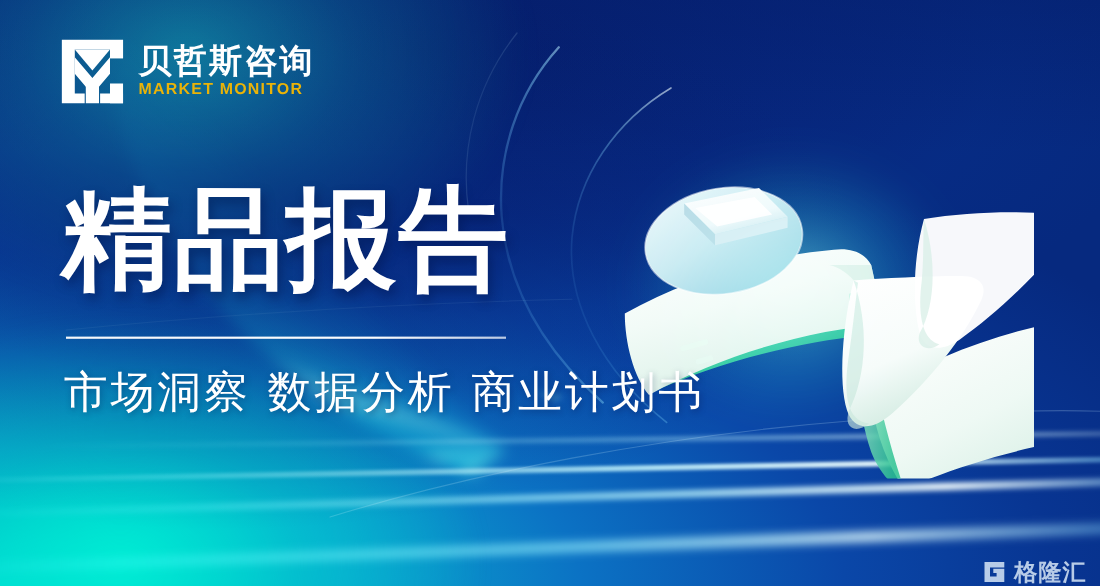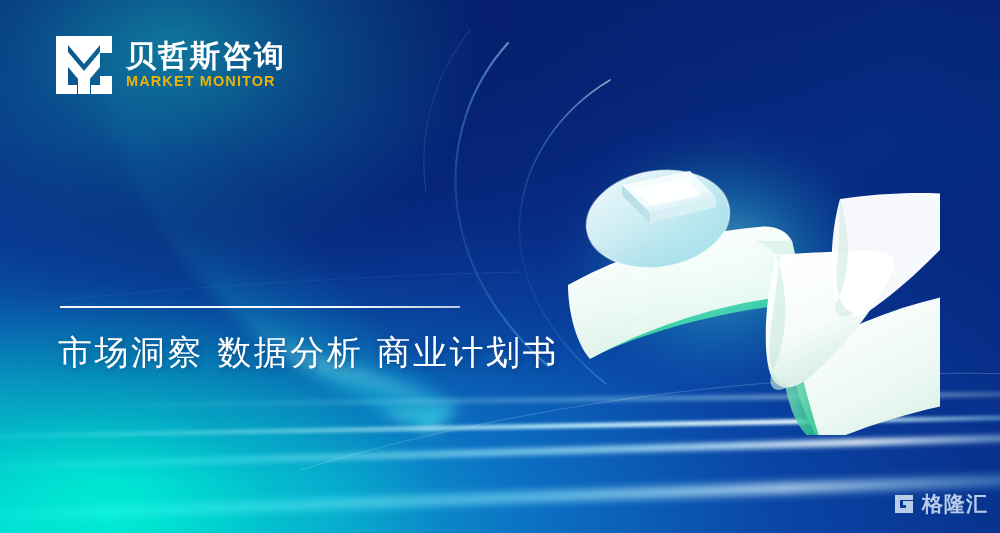--- a/index.html
+++ b/index.html
@@ -217,29 +217,29 @@
     font-family:"DejaVu Sans","Liberation Sans",sans-serif;
     text-shadow:3px 5px 10px rgba(3,18,70,.45);
     white-space:nowrap;
   }
   .divider{
     position:absolute;left:60px;top:306px;width:400px;height:2px;
     background:linear-gradient(90deg, rgba(255,255,255,.95) 0%, rgba(255,255,255,.98) 70%, rgba(255,255,255,.72) 100%);
   }
   .subtitle{
     position:absolute;left:58px;top:330px;
-    color:#fff;font-size:34px;letter-spacing:2.5px;line-height:1.35;
+    color:#fff;font-size:40px;letter-spacing:2.5px;line-height:1.35;
     font-family:"DejaVu Sans","Liberation Sans",sans-serif;
     white-space:nowrap;
     text-shadow:1px 2px 6px rgba(3,18,70,.35);
   }
 
   
   .watermark{
-    position:absolute;right:12px;bottom:18px;
+    position:absolute;right:12px;bottom:2px;
     display:flex;align-items:flex-end;gap:7px;
     opacity:.78;
   }
   .wm-mark{width:22px;height:22px;flex:0 0 auto;}
   .wm-text{
     color:#eaf6ff;font-size:21px;font-weight:bold;letter-spacing:1px;
     font-family:"DejaVu Sans","Liberation Sans",sans-serif;
     line-height:1;
   }
 </style>
@@ -391,20 +391,21 @@
       <path fill="#ffffff" d="M22,38 H34 V58 H22 Z"></path>
       <path fill="#ffffff" d="M35,49 H56 V58 H35 Z"></path>
       <path fill="#ffffff" d="M44,40 H56 V58 H44 Z"></path>
     </svg>
     <div class="logo-text">
       <div class="logo-cn">贝哲斯咨询</div>
       <div class="logo-en">MARKET MONITOR</div>
     </div>
   </div>
 
+  <div class="headline">精品报告</div>
   <div class="divider"></div>
   <div class="subtitle">市场洞察 数据分析 商业计划书</div>
 
   <div class="watermark">
     <svg class="wm-mark" viewBox="0 0 22 22" aria-hidden="true">
       <path fill="#eaf6ff" d="M2,2 H20 V7 H7 V15 H13 V12 H10 V8 H20 V20 H2 Z"></path>
     </svg>
     <div class="wm-text">格隆汇</div>
   </div>
 

